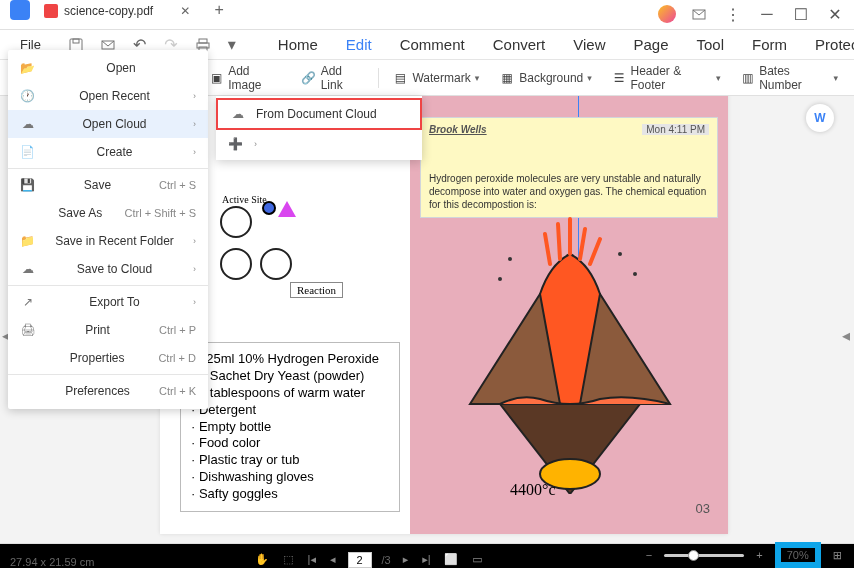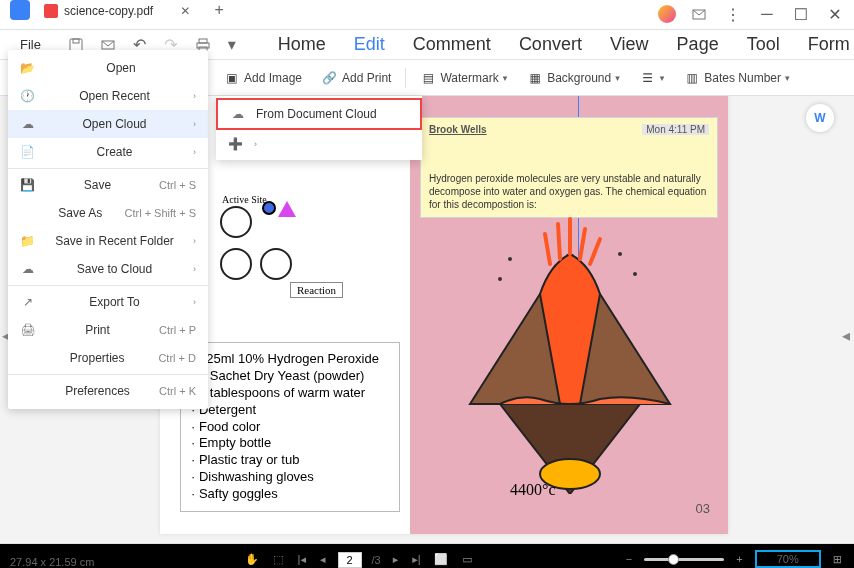--- a/index.html
+++ b/index.html
@@ -13,21 +13,21 @@
 .new-tab { width: 20px; height: 20px; display: flex; align-items: center; justify-content: center; color: #666; margin-left: 10px; }
 .titlebar-spacer { flex: 1; }
 .titlebar-right { display: flex; gap: 4px; align-items: center; }
 .ai-icon { width: 18px; height: 18px; border-radius: 50%; background: linear-gradient(135deg, #fbbf24, #ec4899); margin-right: 4px; }
 .win-btn { width: 30px; height: 28px; display: flex; align-items: center; justify-content: center; color: #555; }
 
 .menubar { height: 30px; background: #fff; display: flex; align-items: center; padding: 0 10px; gap: 18px; border-bottom: 1px solid #e5e5e5; }
 .file-btn { font-size: 13px; padding: 4px 10px; color: #333; }
 .toolbar-icon { width: 24px; height: 24px; display: flex; align-items: center; justify-content: center; color: #666; }
 .menu-tabs { display: flex; gap: 0; margin-left: 10px; }
-.menu-tab { font-size: 18px; padding: 4px 14px; color: #333; text-align: center; }
+.menu-tab { font-size: 15px; padding: 4px 14px; color: #333; text-align: center; }
 .menu-tab.active { color: #3b82f6; }
 .menubar-right { margin-left: auto; display: flex; align-items: center; gap: 8px; }
 .search-tools { font-size: 12px; color: #aaa; display: flex; align-items: center; gap: 4px; }
 
 .ribbon { height: 36px; background: #fff; display: flex; align-items: center; padding: 0 10px; gap: 8px; border-bottom: 1px solid #e0e0e0; }
 .ribbon-item { display: flex; align-items: center; gap: 4px; font-size: 12px; color: #444; padding: 4px 6px; }
 .ribbon-icon { width: 16px; height: 16px; display: flex; align-items: center; justify-content: center; }
 .chevron { font-size: 9px; color: #666; }
 
 .file-menu { position: absolute; top: 50px; left: 8px; width: 200px; background: #fff; box-shadow: 0 2px 10px rgba(0,0,0,0.2); border-radius: 2px; z-index: 100; padding: 4px 0; }
@@ -49,21 +49,21 @@
 .diagram-row { display: flex; gap: 10px; margin: 100px 0 10px 40px; }
 .enzyme-circle { width: 32px; height: 32px; border: 2px solid #222; border-radius: 50%; background: #fff; position: relative; }
 .active-label { font-size: 10px; font-family: 'Comic Sans MS', cursive; position: absolute; top: -14px; left: 0; white-space: nowrap; }
 .reaction-box { border: 1px solid #888; padding: 1px 6px; font-size: 11px; font-family: 'Comic Sans MS', cursive; display: inline-block; margin-left: 110px; }
 .materials-box { border: 1px solid #bbb; padding: 8px 10px; margin-top: 44px; font-size: 13px; line-height: 1.3; }
 .materials-box div::before { content: "· "; }
 
 .page-right { position: absolute; left: 250px; top: 0; width: 318px; height: 445px; background: #e8aebb; }
 .comment-box { position: absolute; top: 28px; left: 10px; right: 10px; background: #fef9c3; border: 1px solid #d1d5db; padding: 6px 8px; font-size: 10px; }
 .comment-header { display: flex; justify-content: space-between; margin-bottom: 4px; }
-.comment-author { font-weight: bold; text-decoration: underline; color: #555; }
+.comment-author { font-weight: bold; text-decoration: underline; color: #555; font-style: italic; }
 .comment-time { background: #e5e5e5; padding: 0 4px; color: #555; }
 .comment-body { color: #333; line-height: 1.3; margin-top: 37px; }
 .boom-text { position: absolute; top: 150px; left: 20px; font-size: 22px; color: #fff; font-family: 'Comic Sans MS', cursive; font-weight: bold; }
 .volcano { position: absolute; top: 115px; left: 30px; width: 260px; height: 290px; }
 .temp-label { position: absolute; bottom: 35px; left: 100px; font-size: 16px; font-family: 'Comic Sans MS', cursive; }
 .page-num { position: absolute; bottom: 18px; right: 18px; font-size: 13px; color: #555; }
 .vline { position: absolute; top: 0; left: 168px; width: 1px; height: 295px; background: #3b82f6; }
 .handle-bot { position: absolute; top: 291px; left: 164px; width: 8px; height: 8px; background: #fff; border: 1px solid #3b82f6; border-radius: 50%; }
 
 .w-icon { position: absolute; top: 8px; right: 20px; width: 28px; height: 28px; background: #fff; border-radius: 50%; box-shadow: 0 0 5px rgba(0,0,0,0.2); display: flex; align-items: center; justify-content: center; color: #3b82f6; font-weight: bold; font-size: 12px; }
@@ -159,35 +159,36 @@
 </div>
 
 <div class="ribbon">
   <div style="width:200px"></div>
   <div class="ribbon-item">
       <span class="ribbon-icon">▣</span>
       <span>Add Image</span>
     </div>
   <div class="ribbon-item">
       <span class="ribbon-icon">🔗</span>
-      <span>Add Print</span>
+      <span>Add Link</span>
     </div>
   <div style="width:1px;height:20px;background:#e0e0e0"></div>
   <div class="ribbon-item">
       <span class="ribbon-icon">▤</span>
       <span>Watermark</span>
       <span class="chevron">▾</span>
     </div>
   <div class="ribbon-item">
       <span class="ribbon-icon">▦</span>
       <span>Background</span>
       <span class="chevron">▾</span>
     </div>
   <div class="ribbon-item">
       <span class="ribbon-icon">☰</span>
+      <span>Header &amp; Footer</span>
       <span class="chevron">▾</span>
     </div>
   <div class="ribbon-item">
       <span class="ribbon-icon">▥</span>
       <span>Bates Number</span>
       <span class="chevron">▾</span>
     </div>
 </div>
 
 <div class="canvas">
@@ -210,22 +211,22 @@
       <div style="display:flex;gap:8px;margin-left:40px">
         <div class="enzyme-circle"></div>
         <div class="enzyme-circle"></div>
       </div>
       <div class="reaction-box">Reaction</div>
       <div class="materials-box">
         <div>125ml 10% Hydrogen Peroxide</div>
         <div>1 Sachet Dry Yeast (powder)</div>
         <div>4 tablespoons of warm water</div>
         <div>Detergent</div>
+        <div>Empty bottle</div>
         <div>Food color</div>
-        <div>Empty bottle</div>
         <div>Plastic tray or tub</div>
         <div>Dishwashing gloves</div>
         <div>Safty goggles</div>
       </div>
     </div>
     <div class="page-right">
       <div class="vline"></div>
 
       <div class="handle-bot"></div>
       <div class="comment-box">
@@ -342,16 +343,16 @@
     <span class="nav-btn">▸|</span>
     <span class="nav-btn">⬜</span>
     <span class="nav-btn">▭</span>
   </div>
   <div class="status-right">
     <span class="nav-btn">−</span>
     <div class="zoom-slider">
         <div class="zoom-thumb"></div>
       </div>
     <span class="nav-btn">+</span>
-    <span style="border:2px solid #0ea5e9;padding:1px 20px">70%</span>
+    <span style="border:6px solid #0ea5e9;padding:1px 6px">70%</span>
     <span class="nav-btn">⊞</span>
   </div>
 </div>
 
 </body></html>

